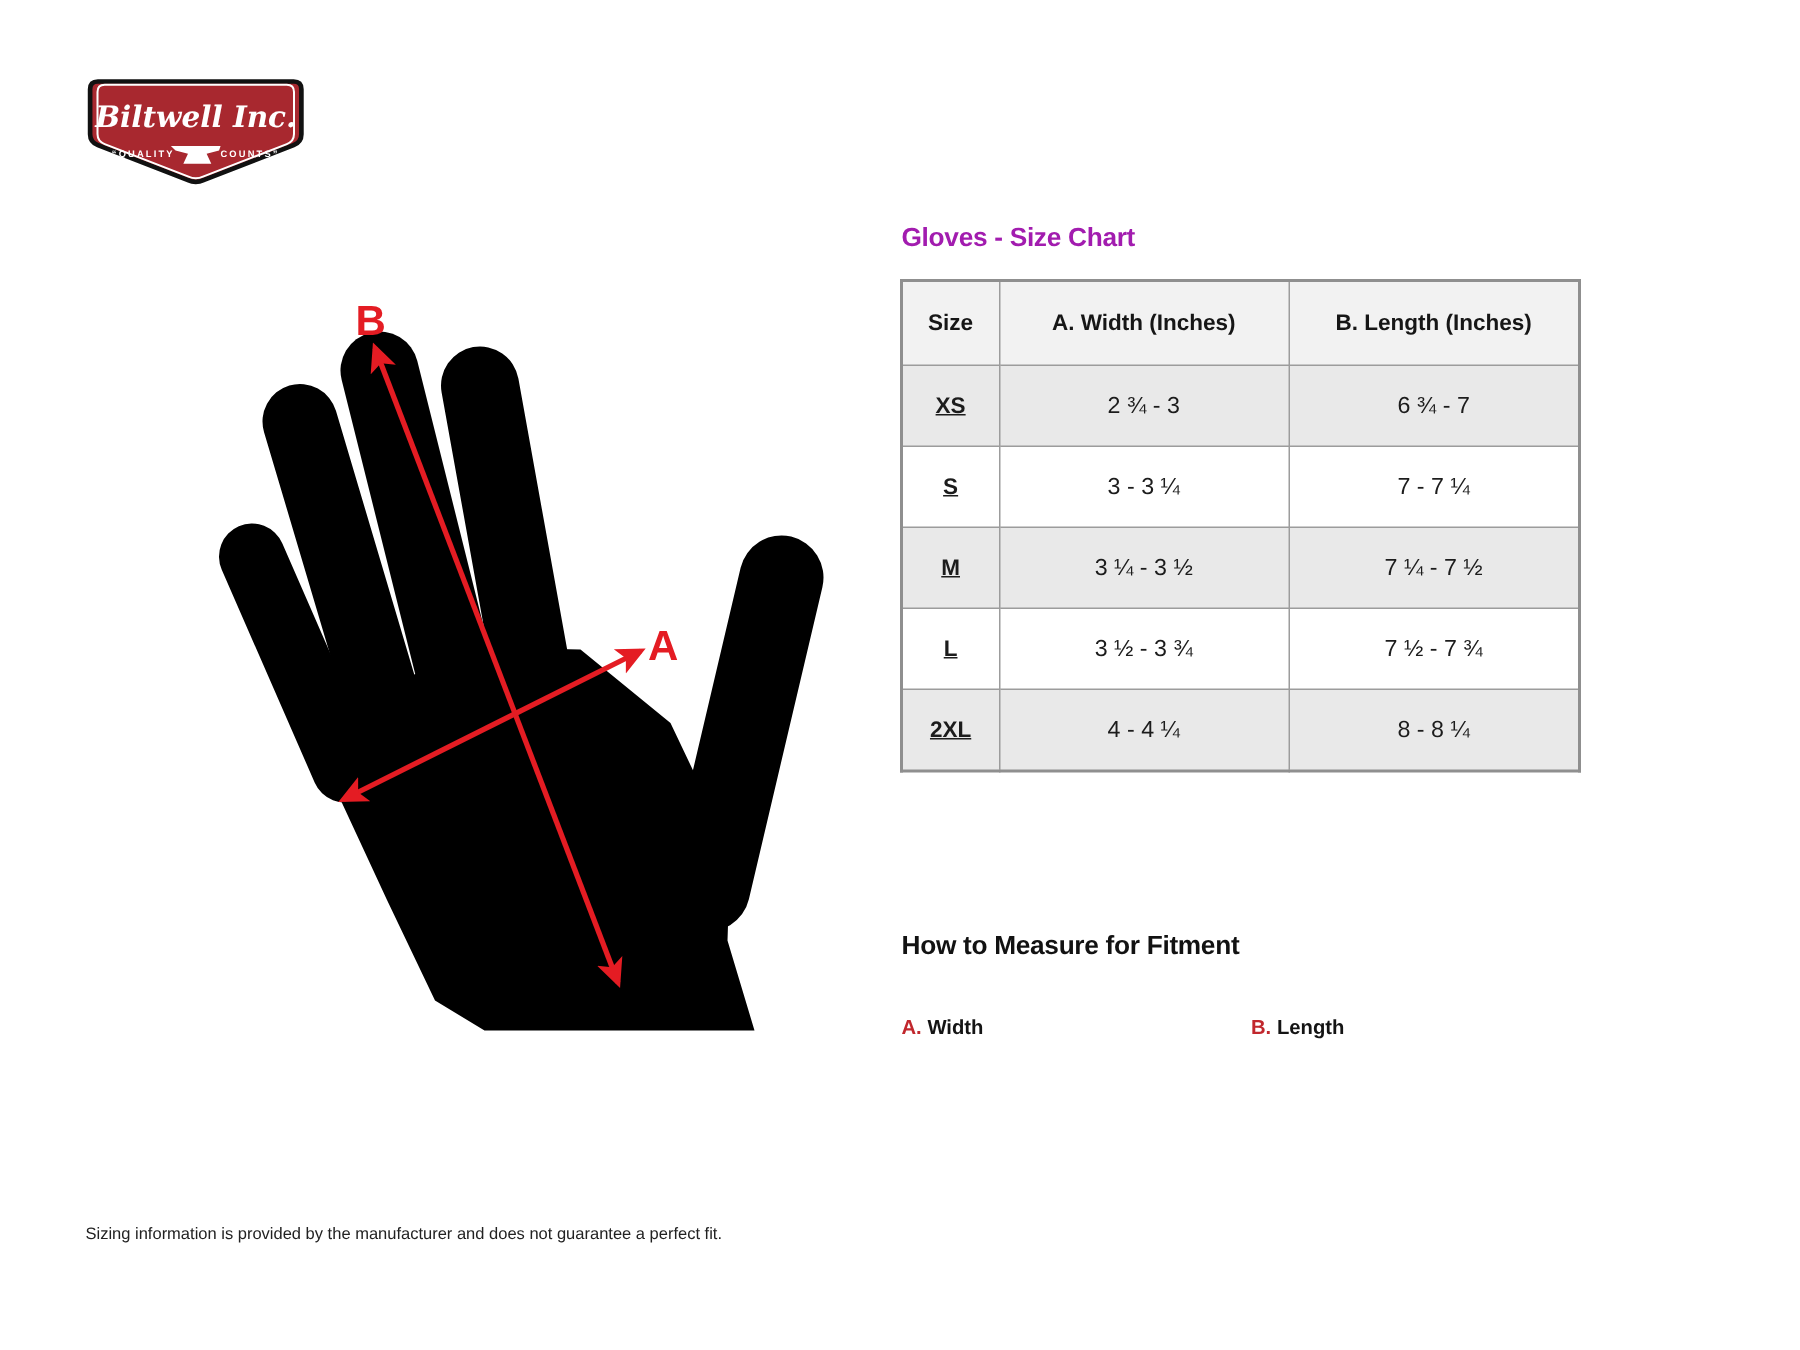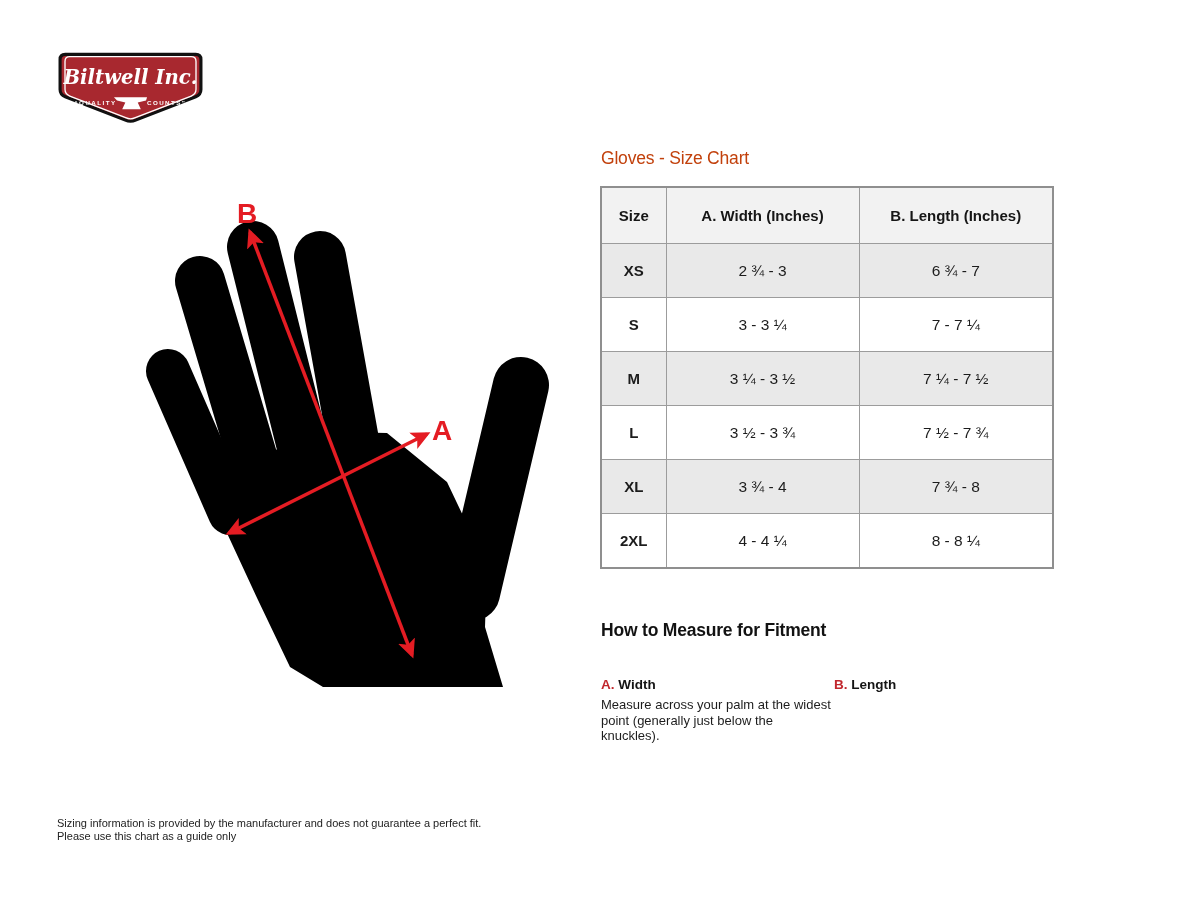--- a/index.html
+++ b/index.html
@@ -13,35 +13,35 @@
   .logo { position:absolute; left:58px; top:52px; width:145px; height:73px; }
   .logo svg { width:100%; height:100%; display:block; }
 
   
   .hand { position:absolute; left:140px; top:195px; width:470px; height:505px; }
   .hand svg { width:100%; height:100%; display:block; }
 
   
   .chart-title {
     position:absolute; left:601px; top:148px;
-    font-size:17.5px; font-weight:400; letter-spacing:-0.2px; color:#c2410c;
+    font-size:17.5px; font-weight:700; letter-spacing:-0.2px; color:#a21caf;
   }
   table.size-chart {
     position:absolute; left:600px; top:186px; width:452px;
     border-collapse:collapse; table-layout:fixed;
     border:2px solid #8f8f8f;
   }
   table.size-chart th, table.size-chart td {
     border:1.5px solid #9c9c9c; text-align:center; vertical-align:middle;
     padding:0;
   }
   table.size-chart thead th { height:55px; background:#f2f2f2; font-size:15px; font-weight:700; color:#161616; }
   table.size-chart tbody td { height:53px; font-size:15.5px; color:#1c1c1c; background:#ffffff; }
   table.size-chart tbody tr:nth-child(odd) td { background:#e9e9e9; }
-  table.size-chart td.size-cell { font-weight:700; font-size:15px; }
+  table.size-chart td.size-cell { font-weight:700; font-size:15px;text-decoration:underline; }
 
   .measure-title {
     position:absolute; left:601px; top:620px;
     font-size:17.5px; font-weight:700; letter-spacing:-0.2px; color:#121212;
   }
   .measure-block { position:absolute; top:677px; width:230px; }
   .measure-block.block-a { left:601px; }
   .measure-block.block-b { left:834px; }
   .m-head { font-size:13.5px; font-weight:700; color:#141414; margin:0 0 5px 0; }
   .m-head .key { color:#c1272d; }
@@ -123,39 +123,32 @@
     <td class="size-cell">M</td>
     <td>3 ¼ - 3 ½</td>
     <td>7 ¼ - 7 ½</td>
   </tr>
       <tr>
     <td class="size-cell">L</td>
     <td>3 ½ - 3 ¾</td>
     <td>7 ½ - 7 ¾</td>
   </tr>
       <tr>
-    <td class="size-cell">XL</td>
-    <td>3 ¾ - 4</td>
-    <td>7 ¾ - 8</td>
-  </tr>
-      <tr>
     <td class="size-cell">2XL</td>
     <td>4 - 4 ¼</td>
     <td>8 - 8 ¼</td>
   </tr>
     </tbody>
 </table>
 
 <div class="measure-title">How to Measure for Fitment</div>
 
 <div class="measure-block block-a">
   <p class="m-head"><span class="key">A.</span> <span>Width</span></p>
-  <p class="m-body">Measure across your palm at the widest point (generally just below the knuckles).</p>
 </div>
 
 <div class="measure-block block-b">
   <p class="m-head"><span class="key">B.</span> <span>Length</span></p>
 </div>
 
 <div class="footer">
   <div>Sizing information is provided by the manufacturer and does not guarantee a perfect fit.</div>
-  <div>Please use this chart as a guide only</div>
 </div>
 
 </body></html>

